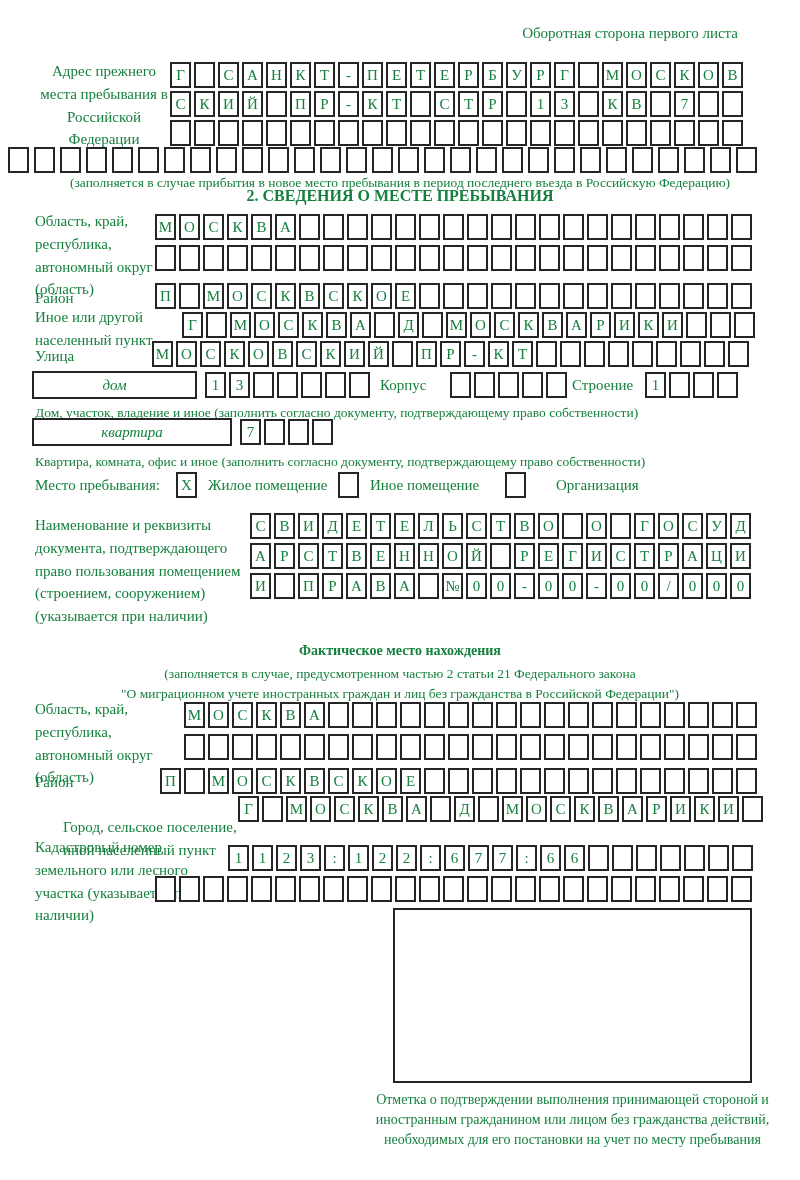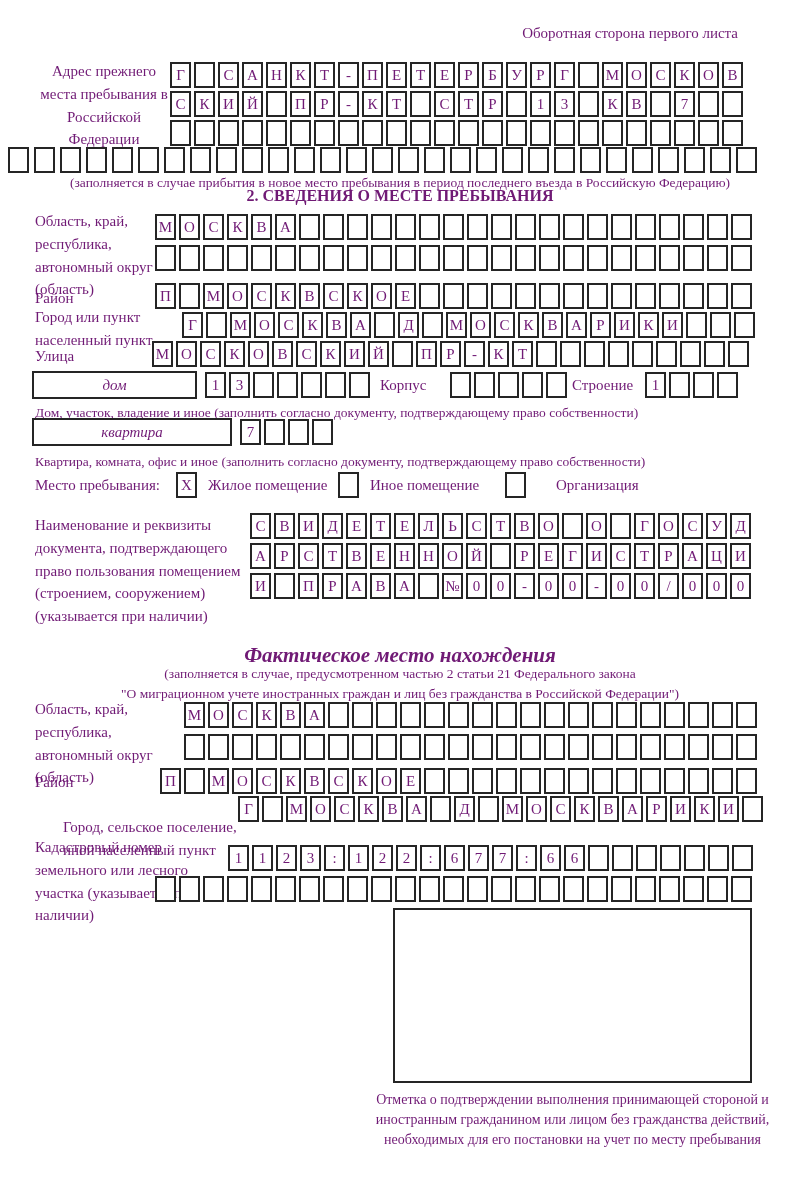--- a/index.html
+++ b/index.html
@@ -1,18 +1,18 @@
 <!DOCTYPE html>
 <html><head>
 <meta charset="utf-8">
 <style>
   html,body { margin:0; padding:0; background:#ffffff; }
   .page {
     position:relative; width:800px; height:1180px; background:#fff;
-    color:#701a75; font-family:"Liberation Serif","DejaVu Serif",serif;
+    color:#15803d; font-family:"Liberation Serif","DejaVu Serif",serif;
     overflow:hidden;
   }
   .label { position:absolute; font-size:15px; line-height:1.52; }
   .small { font-size:13.5px; }
   .center { left:0; right:0; text-align:center; }
   .bold { font-weight:bold; }
   .cellrow { position:absolute; display:flex; gap:3px; }
   .cellrow.g5 { gap:5px; }
   .cell {
     box-sizing:border-box; flex:0 0 21px; width:21px; height:26px;
@@ -224,21 +224,21 @@
       <div class="cell"></div>
       <div class="cell"></div>
       <div class="cell"></div>
       <div class="cell"></div>
       <div class="cell"></div>
       <div class="cell"></div>
       <div class="cell"></div>
       <div class="cell"></div>
     </div>
 
-  <div class="label" style="left:35px; top:306px; width:150px;">Город или пункт населенный пункт</div>
+  <div class="label" style="left:35px; top:306px; width:150px;">Иное или другой населенный пункт</div>
   <div class="cellrow" style="left:182px; top:312px;">
       <div class="cell">Г</div>
       <div class="cell"></div>
       <div class="cell">М</div>
       <div class="cell">О</div>
       <div class="cell">С</div>
       <div class="cell">К</div>
       <div class="cell">В</div>
       <div class="cell">А</div>
       <div class="cell"></div>
@@ -402,21 +402,21 @@
       <div class="cell">0</div>
       <div class="cell">-</div>
       <div class="cell">0</div>
       <div class="cell">0</div>
       <div class="cell">/</div>
       <div class="cell">0</div>
       <div class="cell">0</div>
       <div class="cell">0</div>
     </div>
 
-  <div class="label bold center" style="top:640px; font-size:21px;font-style:italic;">Фактическое место нахождения</div>
+  <div class="label bold center" style="top:640px; font-size:14px;">Фактическое место нахождения</div>
   <div class="label small center" style="top:664px;">(заполняется в случае, предусмотренном частью 2 статьи 21 Федерального закона</div>
   <div class="label small center" style="top:684px;">"О миграционном учете иностранных граждан и лиц без гражданства в Российской Федерации")</div>
 
   <div class="label" style="left:35px; top:698px; width:134px;">Область, край, республика, автономный округ (область)</div>
   <div class="cellrow" style="left:184px; top:702px;">
       <div class="cell">М</div>
       <div class="cell">О</div>
       <div class="cell">С</div>
       <div class="cell">К</div>
       <div class="cell">В</div>

